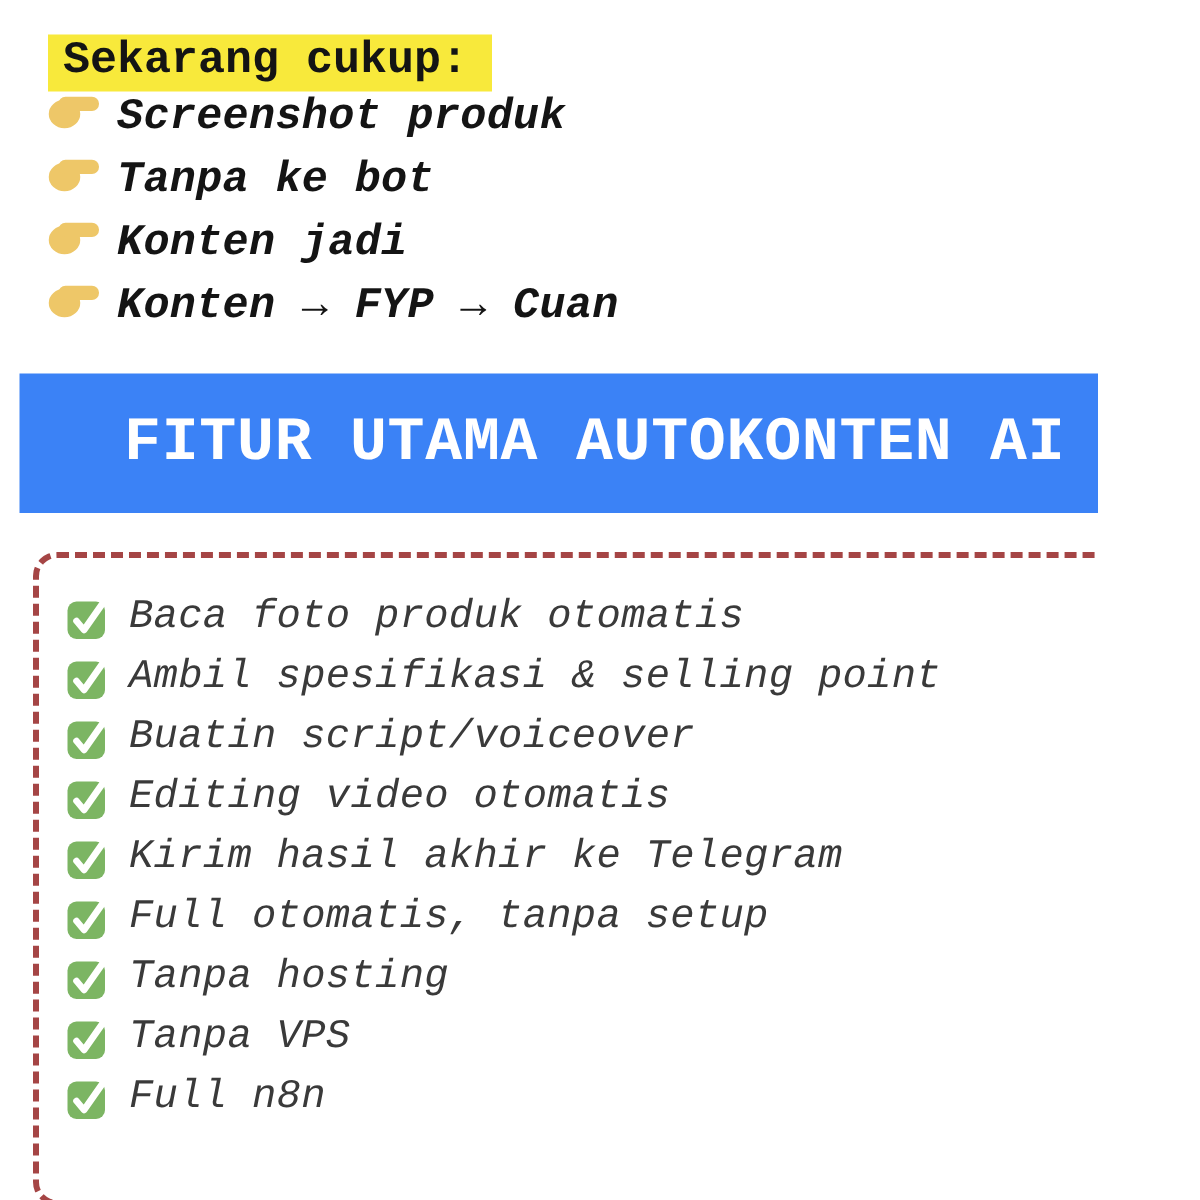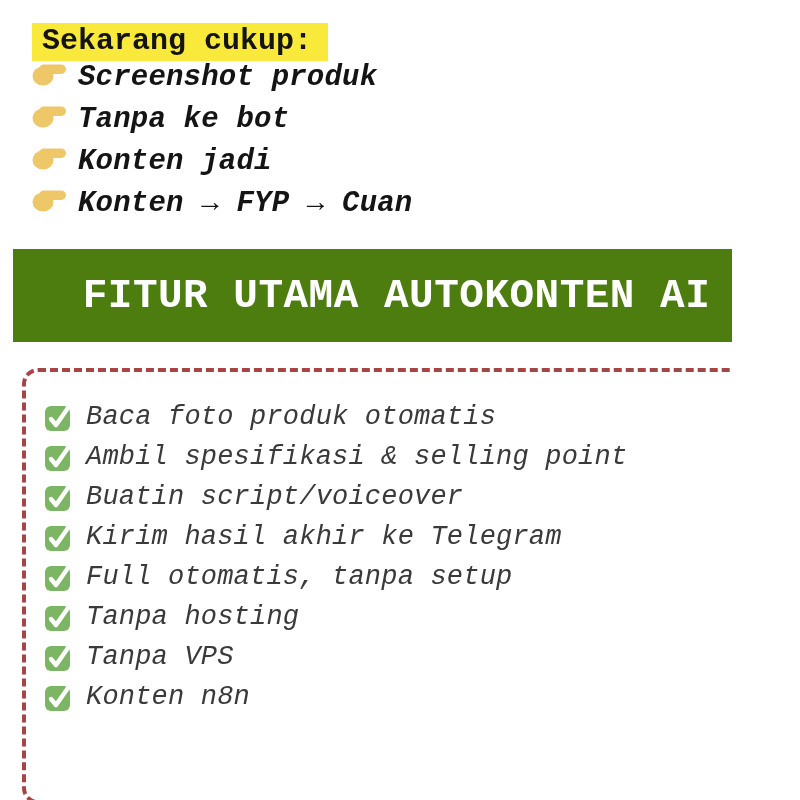--- a/index.html
+++ b/index.html
@@ -38,21 +38,21 @@
     font-style:italic;
     color:#141414;
     letter-spacing:0.2px;
   }
 
   
   .banner{
     position:absolute;
     top:228px;left:13px;
     width:767px;height:93px;
-    background:#4d7c0f;
+    background:#3b82f6;
     display:flex;align-items:center;justify-content:center;
   }
   .banner-title{
     color:#ffffff;
     font-size:41px;
     font-weight:bold;
     letter-spacing:0.5px;
     white-space:nowrap;
   }
 
@@ -60,21 +60,21 @@
   .features-box{
     position:absolute;
     top:347px;left:22px;
     width:748px;height:436px;
     border:4px dashed #a54545;
     border-radius:16px;
     box-sizing:border-box;
     padding:20px 0 0 18px;
   }
   .feature-row{
-    display:flex;align-items:flex-end;
+    display:flex;align-items:center;
     height:40px;
   }
   .checkbox{
     width:30px;height:30px;
     flex:0 0 30px;
     display:inline-flex;
   }
   .checkbox svg{overflow:visible;}
   .feature-label{
     margin-left:12px;
@@ -171,20 +171,29 @@
     <div class="feature-row">
       <span class="checkbox">
         <svg width="30" height="30" viewBox="0 0 30 30">
           <rect x="1" y="4" width="25" height="25" rx="6" fill="#7cb563"></rect>
           <polyline points="7,17 12,23 26,3" fill="none" stroke="#ffffff" stroke-width="4.4" stroke-linecap="round" stroke-linejoin="round"></polyline>
         </svg>
       </span>
       <span class="feature-label">Buatin script/voiceover</span>
     </div>
 
+    <div class="feature-row">
+      <span class="checkbox">
+        <svg width="30" height="30" viewBox="0 0 30 30">
+          <rect x="1" y="4" width="25" height="25" rx="6" fill="#7cb563"></rect>
+          <polyline points="7,17 12,23 26,3" fill="none" stroke="#ffffff" stroke-width="4.4" stroke-linecap="round" stroke-linejoin="round"></polyline>
+        </svg>
+      </span>
+      <span class="feature-label">Editing video otomatis</span>
+    </div>
 
     <div class="feature-row">
       <span class="checkbox">
         <svg width="30" height="30" viewBox="0 0 30 30">
           <rect x="1" y="4" width="25" height="25" rx="6" fill="#7cb563"></rect>
           <polyline points="7,17 12,23 26,3" fill="none" stroke="#ffffff" stroke-width="4.4" stroke-linecap="round" stroke-linejoin="round"></polyline>
         </svg>
       </span>
       <span class="feature-label">Kirim hasil akhir ke Telegram</span>
     </div>
@@ -219,20 +228,20 @@
       <span class="feature-label">Tanpa VPS</span>
     </div>
 
     <div class="feature-row">
       <span class="checkbox">
         <svg width="30" height="30" viewBox="0 0 30 30">
           <rect x="1" y="4" width="25" height="25" rx="6" fill="#7cb563"></rect>
           <polyline points="7,17 12,23 26,3" fill="none" stroke="#ffffff" stroke-width="4.4" stroke-linecap="round" stroke-linejoin="round"></polyline>
         </svg>
       </span>
-      <span class="feature-label">Konten n8n</span>
+      <span class="feature-label">Full n8n</span>
     </div>
 
 
   </div>
 
   <div class="bottom-strip"></div>
 </div>
 
 </body></html>

